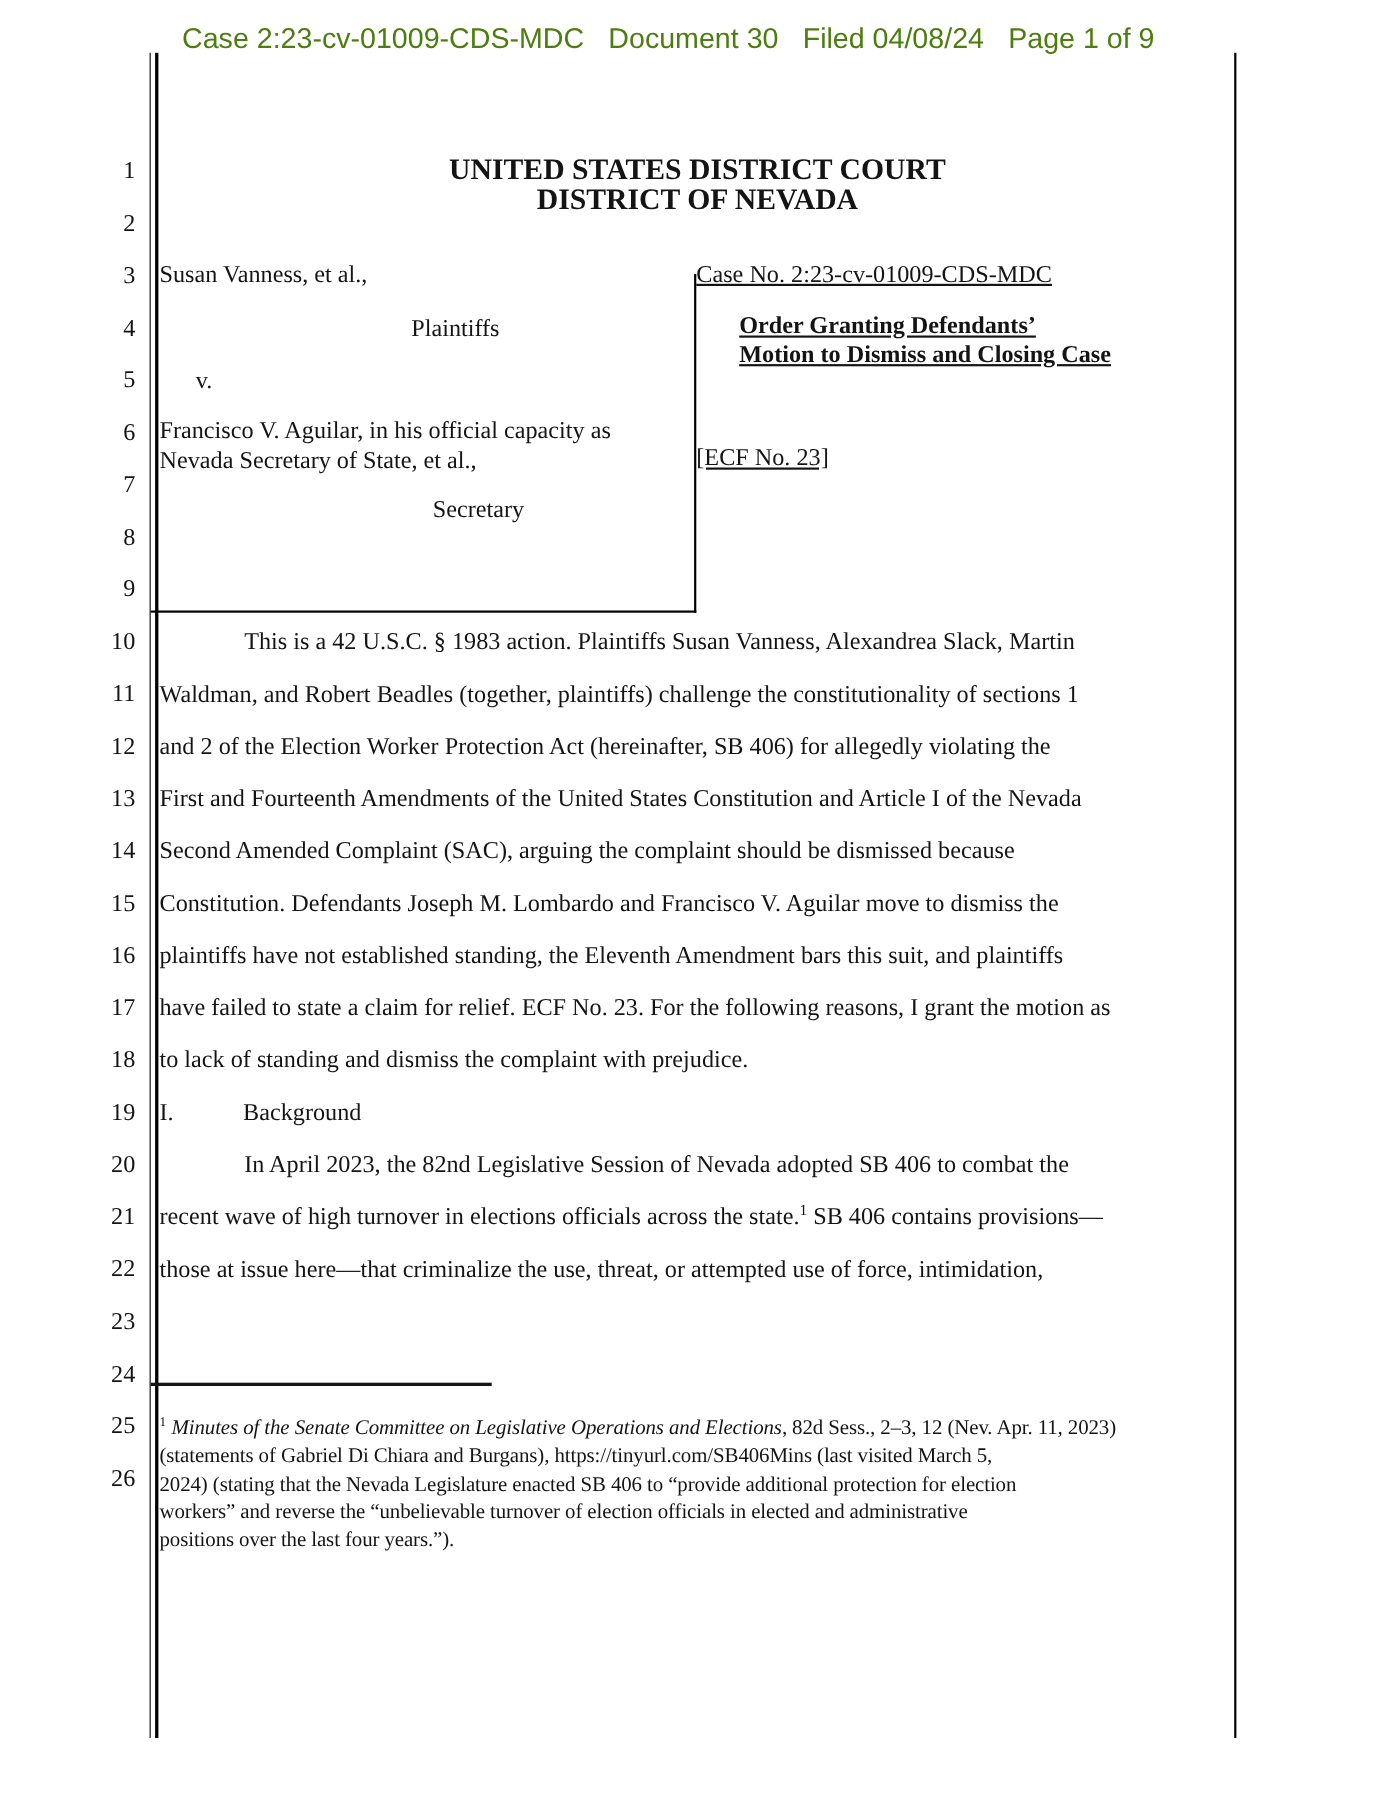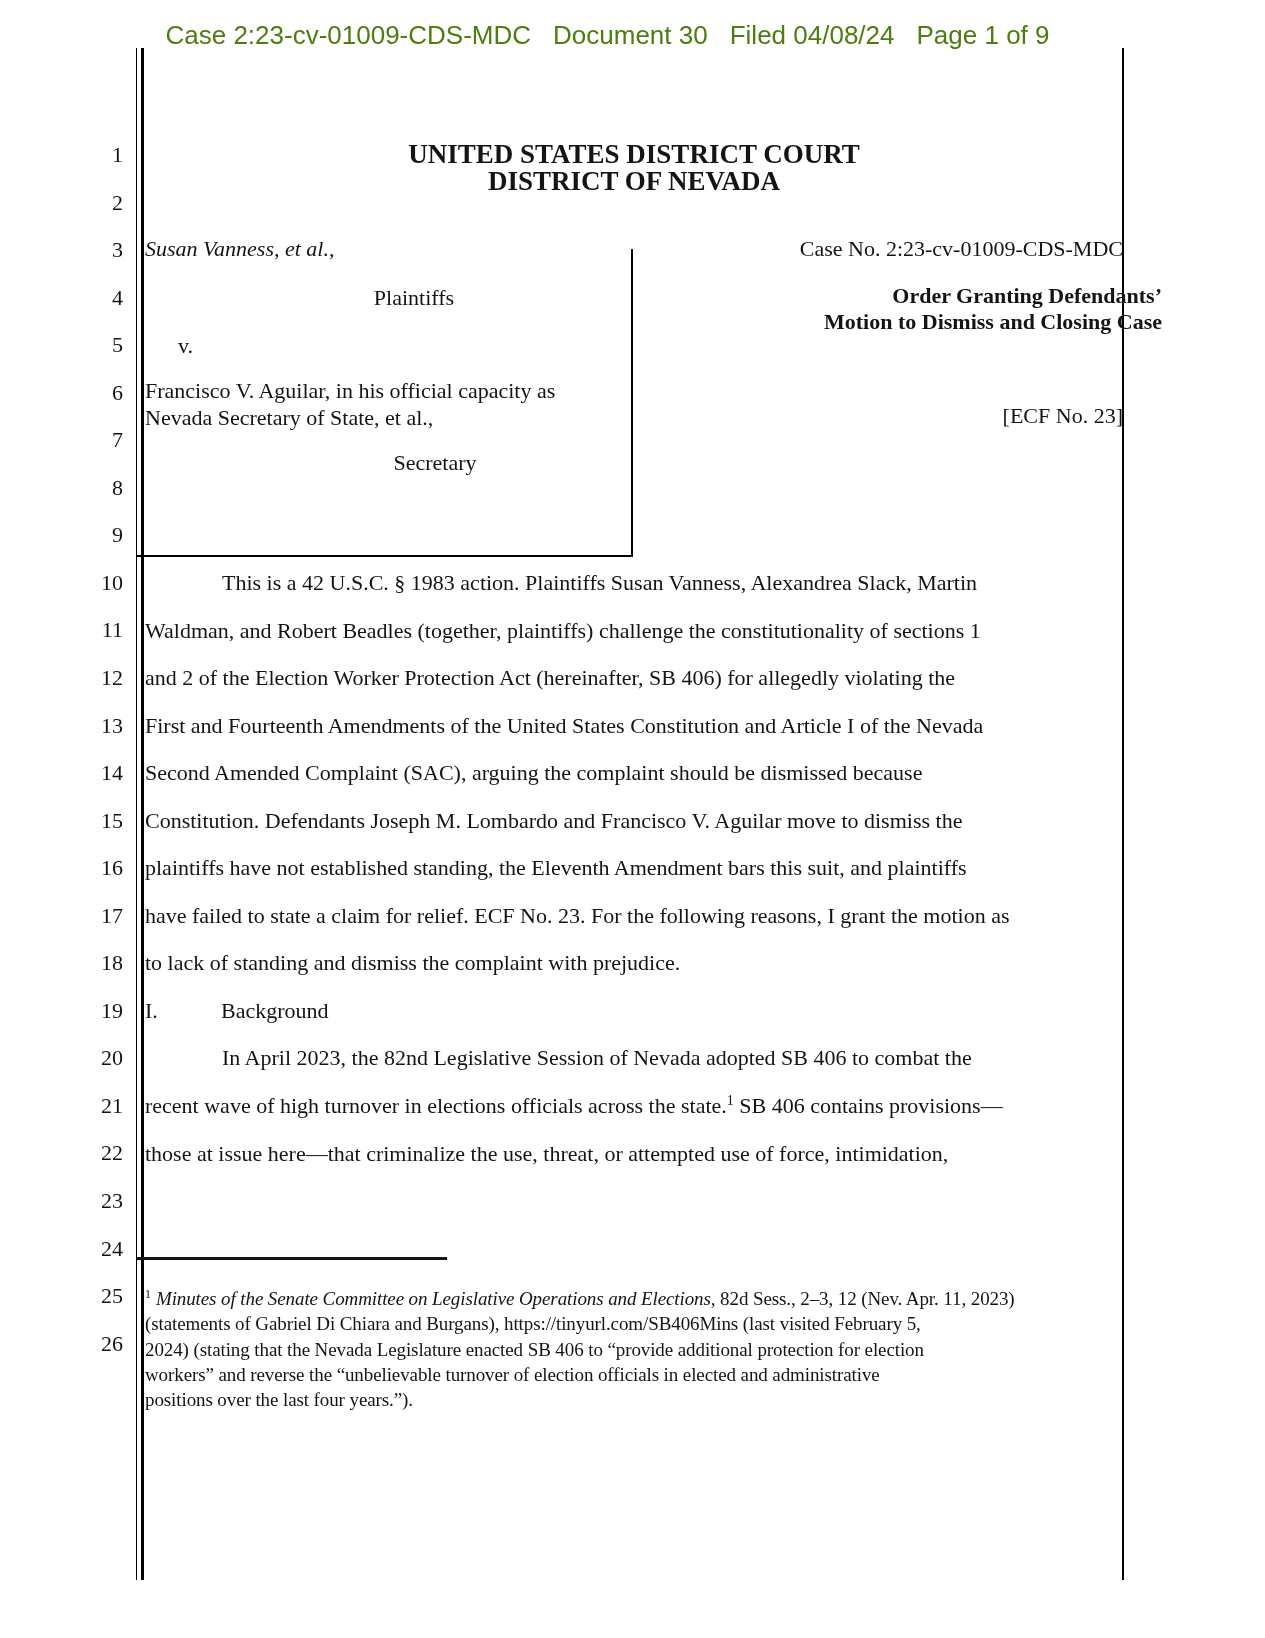--- a/index.html
+++ b/index.html
@@ -26,26 +26,26 @@
   
   .ln-col { position:absolute; left:0; top:131px; width:127px; }
   .ln { height:47.56px; line-height:47.56px; text-align:right; padding-right:4px; font-size:22px; }
   
   .court-title {
     position:absolute; left:145px; top:141px; width:978px; text-align:center;
     font-weight:bold; font-size:27px; line-height:26.5px;
   }
   
   .cap { position:absolute; font-size:22px; }
-  .cap-susan      { left:145px; top:236px;font-style:italic; }
+  .cap-susan      { left:145px; top:236px; }
   .cap-plaintiffs { left:214px; top:285px; width:400px; text-align:center; }
   .cap-versus     { left:178px; top:333px; }
   .cap-defname    { left:145px; top:378px; line-height:26.5px; }
   .cap-defendants { left:235px; top:450px; width:400px; text-align:center; }
-  .cap-right  { position:absolute; left:633px; width:490px; text-align:right; font-size:22px; }
+  .cap-right  { position:absolute; left:633px; width:490px; text-align:left; font-size:22px;text-decoration:underline; }
   .cap-caseno { top:236px; }
   .cap-order  { top:283px; font-weight:bold; line-height:26px;padding-left:39px; }
   .cap-ecf    { top:403px; }
   
   .body-col { position:absolute; left:145px; top:559px; width:928px; font-size:22px; }
   .bl { height:47.56px; line-height:47.56px; white-space:nowrap; }
   .indent { text-indent:77px; }
   .heading { font-weight:normal; }
   .hnum { display:inline-block; width:76px; }
   sup.fnref { font-size:14px; line-height:0; vertical-align:super; }
@@ -139,19 +139,19 @@
       <span>recent wave of high turnover in elections officials across the state.</span><sup class="fnref">1</sup><span> SB 406 contains provisions—</span>
     </div>
     <div class="bl">those at issue here—that criminalize the use, threat, or attempted use of force, intimidation,</div>
   </div>
 
   <div class="fn-sep"></div>
   <div class="footnote">
     <div class="fline">
       <sup>1</sup><span class="fn-italic">Minutes of the Senate Committee on Legislative Operations and Elections</span><span>, 82d Sess., 2–3, 12 (Nev. Apr. 11, 2023)</span>
     </div>
-    <div class="fline">(statements of Gabriel Di Chiara and Burgans), https://tinyurl.com/SB406Mins (last visited February 5,</div>
+    <div class="fline">(statements of Gabriel Di Chiara and Burgans), https://tinyurl.com/SB406Mins (last visited March 5,</div>
     <div class="fline">2024) (stating that the Nevada Legislature enacted SB 406 to “provide additional protection for election</div>
     <div class="fline">workers” and reverse the “unbelievable turnover of election officials in elected and administrative</div>
     <div class="fline">positions over the last four years.”).</div>
   </div>
 
 </div>
 
 </body></html>

